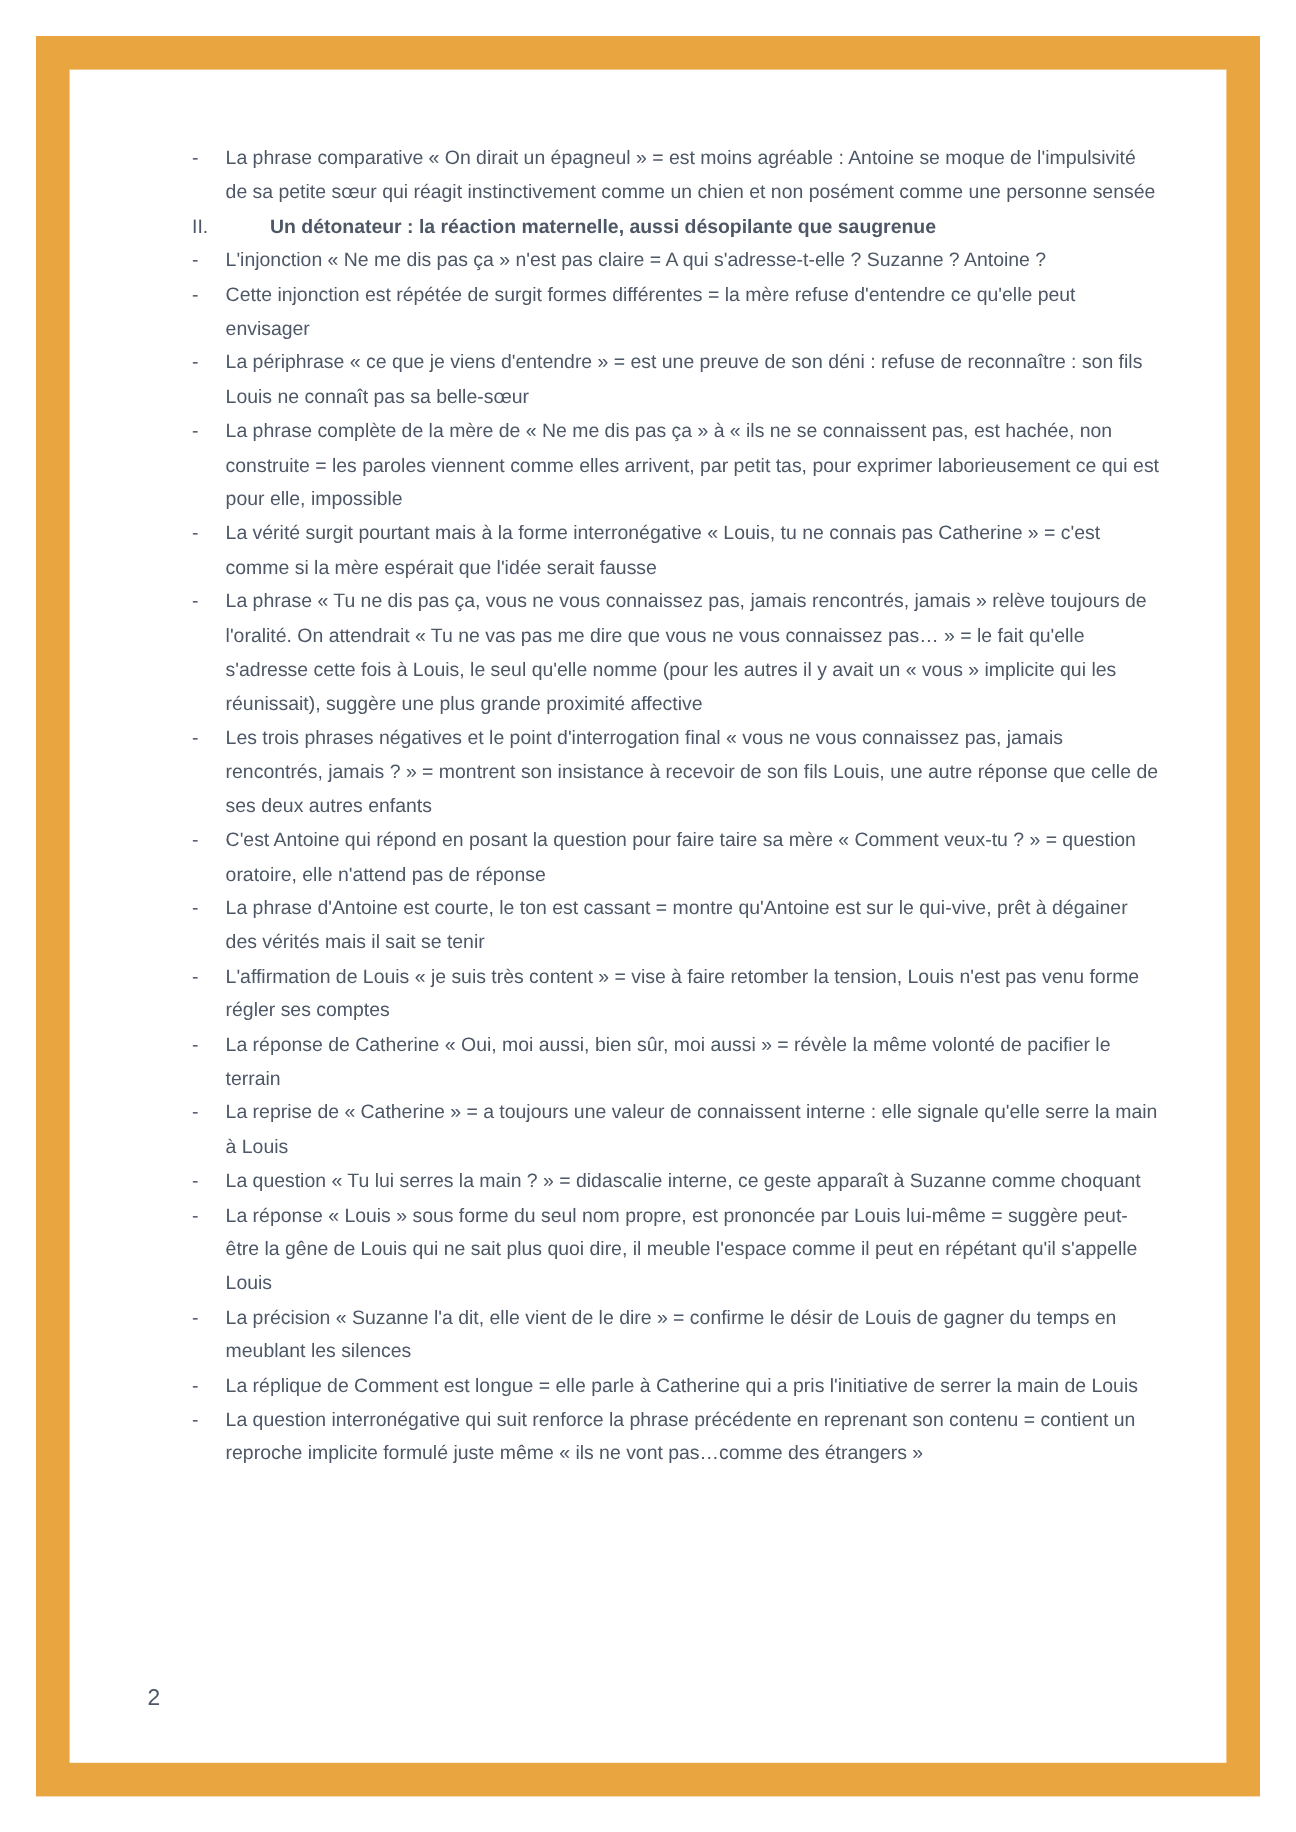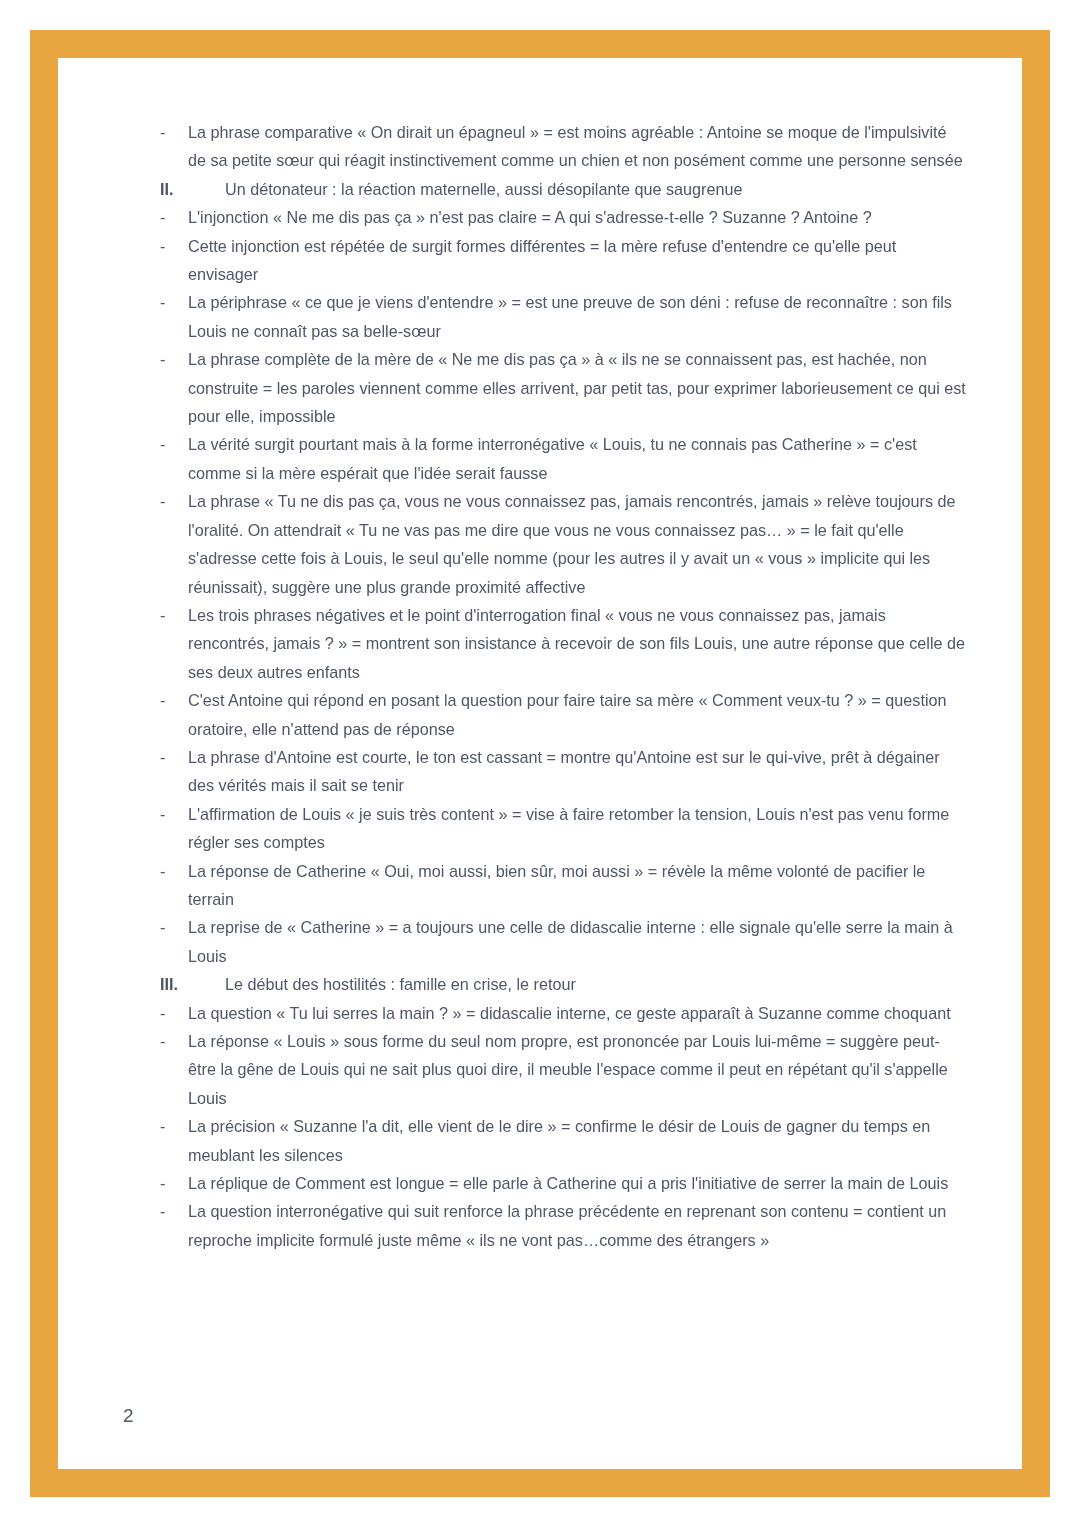--- a/index.html
+++ b/index.html
@@ -29,22 +29,22 @@
     left:65px; top:60px; right:56px; bottom:0;
   }
   .list{
     margin-left:37px;
     font-size:16.2px;
     line-height:28.4px;
   }
   .row{ display:flex; align-items:flex-start; }
   .row .marker{ flex:0 0 28px; }
   .row .text{ flex:1 1 auto; }
-  .row.heading .marker{ flex:0 0 65px; font-weight:700; }
-  .row.heading .text{ font-weight:400; }
+  .row.heading .marker{ flex:0 0 65px; font-weight:400; }
+  .row.heading .text{ font-weight:700; }
   .page-number{
     position:absolute;
     left:65px; bottom:42px;
     font-size:19px;
     line-height:22px;
   }
 </style>
 </head>
 <body>
 
@@ -99,25 +99,21 @@
           <div class="row bullet">
             <span class="marker">-</span>
             <span class="text">L'affirmation de Louis « je suis très content » = vise à faire retomber la tension, Louis n'est pas venu forme régler ses comptes</span>
           </div>
           <div class="row bullet">
             <span class="marker">-</span>
             <span class="text">La réponse de Catherine « Oui, moi aussi, bien sûr, moi aussi » = révèle la même volonté de pacifier le terrain</span>
           </div>
           <div class="row bullet">
             <span class="marker">-</span>
-            <span class="text">La reprise de « Catherine » = a toujours une celle de didascalie interne : elle signale qu'elle serre la main à Louis</span>
-          </div>
-          <div class="row heading">
-            <span class="marker">III.</span>
-            <span class="text">Le début des hostilités : famille en crise, le retour</span>
+            <span class="text">La reprise de « Catherine » = a toujours une valeur de connaissent interne : elle signale qu'elle serre la main à Louis</span>
           </div>
           <div class="row bullet">
             <span class="marker">-</span>
             <span class="text">La question « Tu lui serres la main ? » = didascalie interne, ce geste apparaît à Suzanne comme choquant</span>
           </div>
           <div class="row bullet">
             <span class="marker">-</span>
             <span class="text">La réponse « Louis » sous forme du seul nom propre, est prononcée par Louis lui-même = suggère peut-être la gêne de Louis qui ne sait plus quoi dire, il meuble l'espace comme il peut en répétant qu'il s'appelle Louis</span>
           </div>
           <div class="row bullet">

